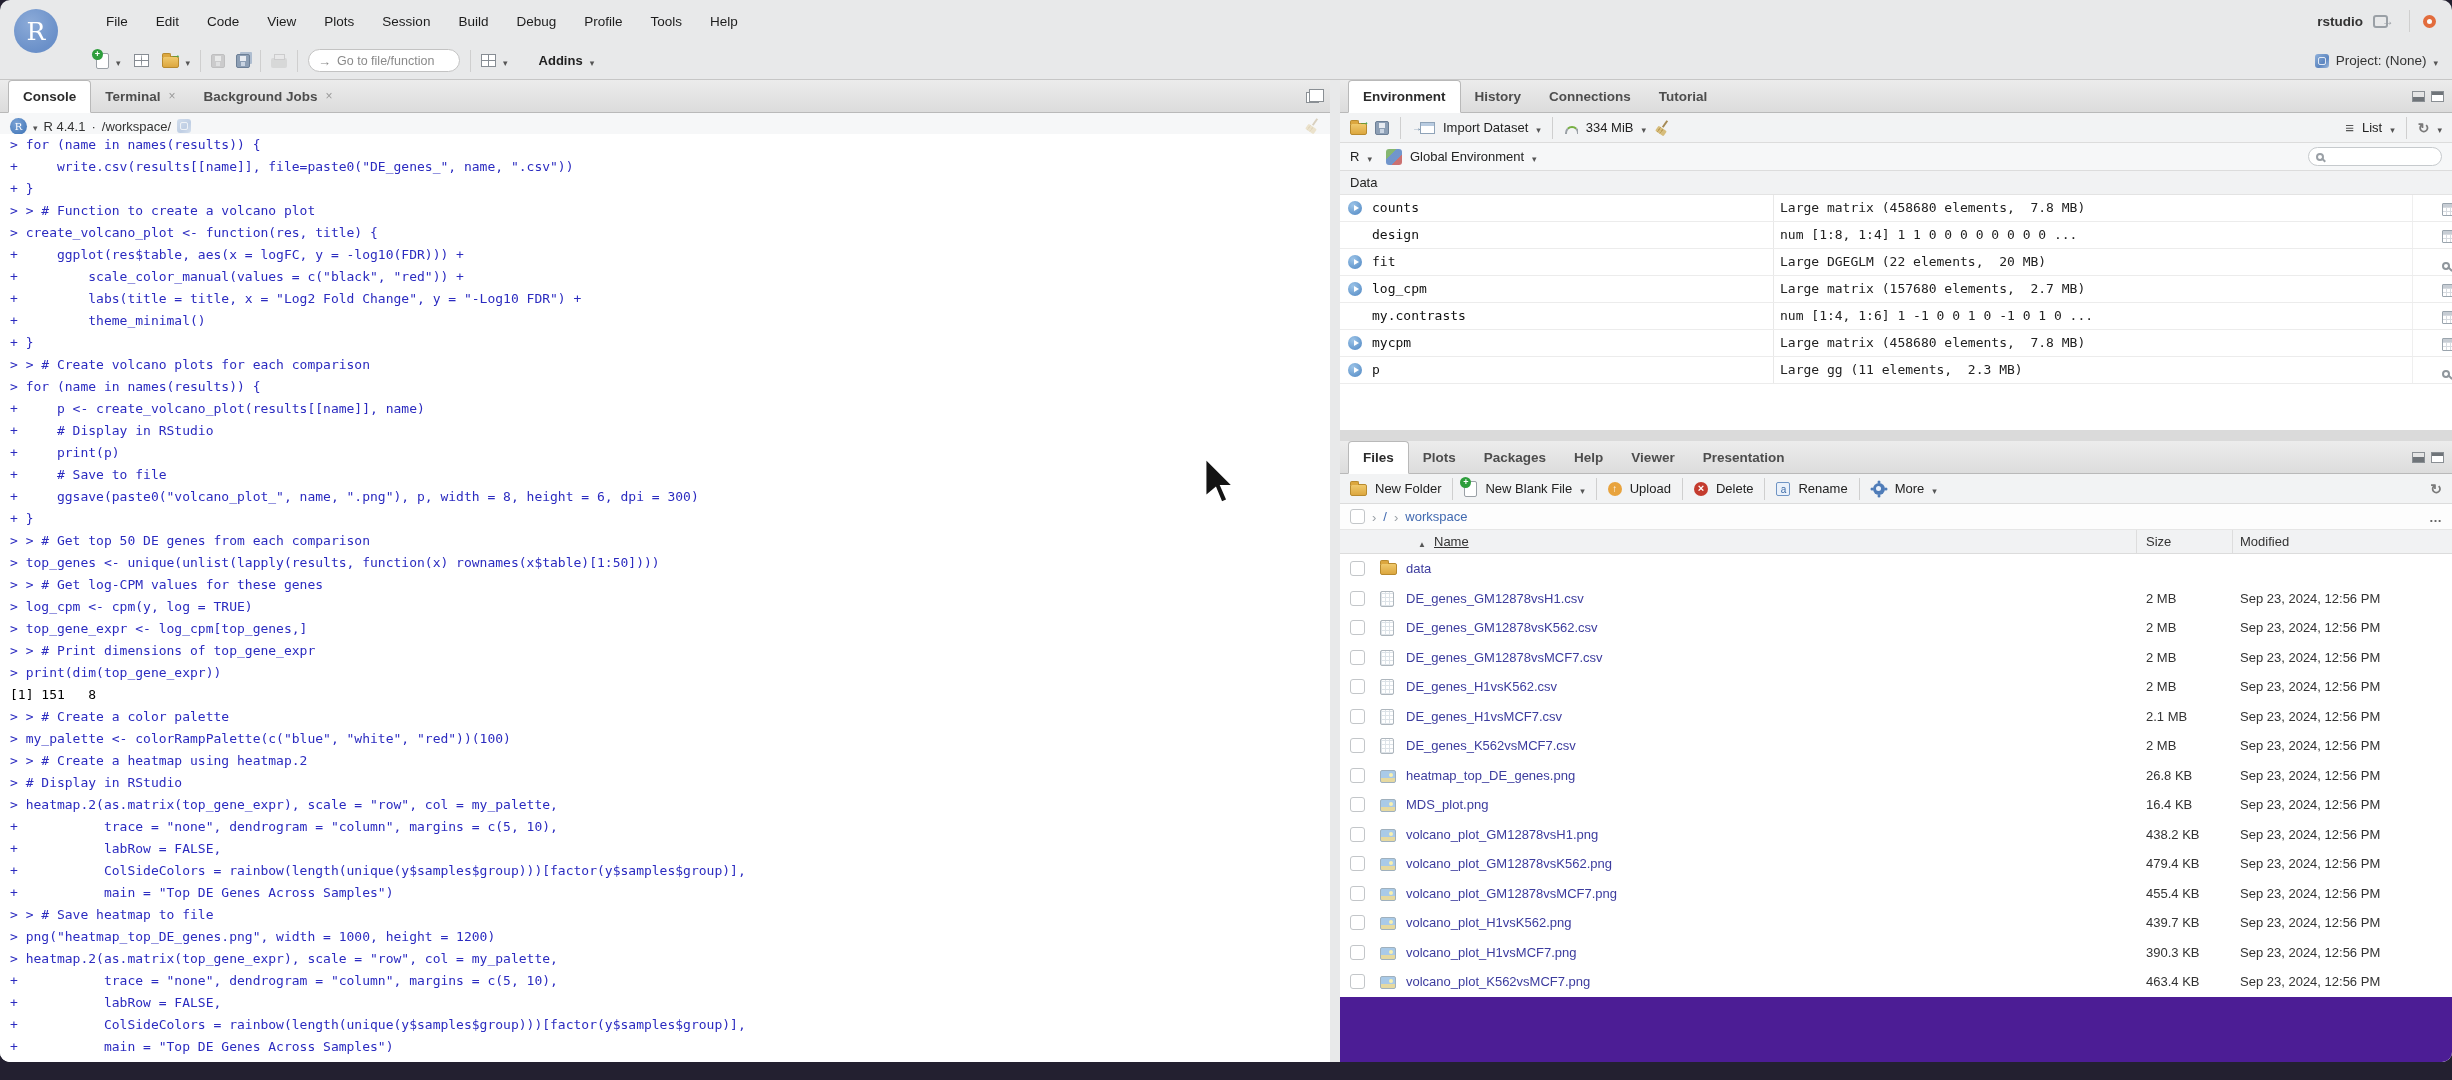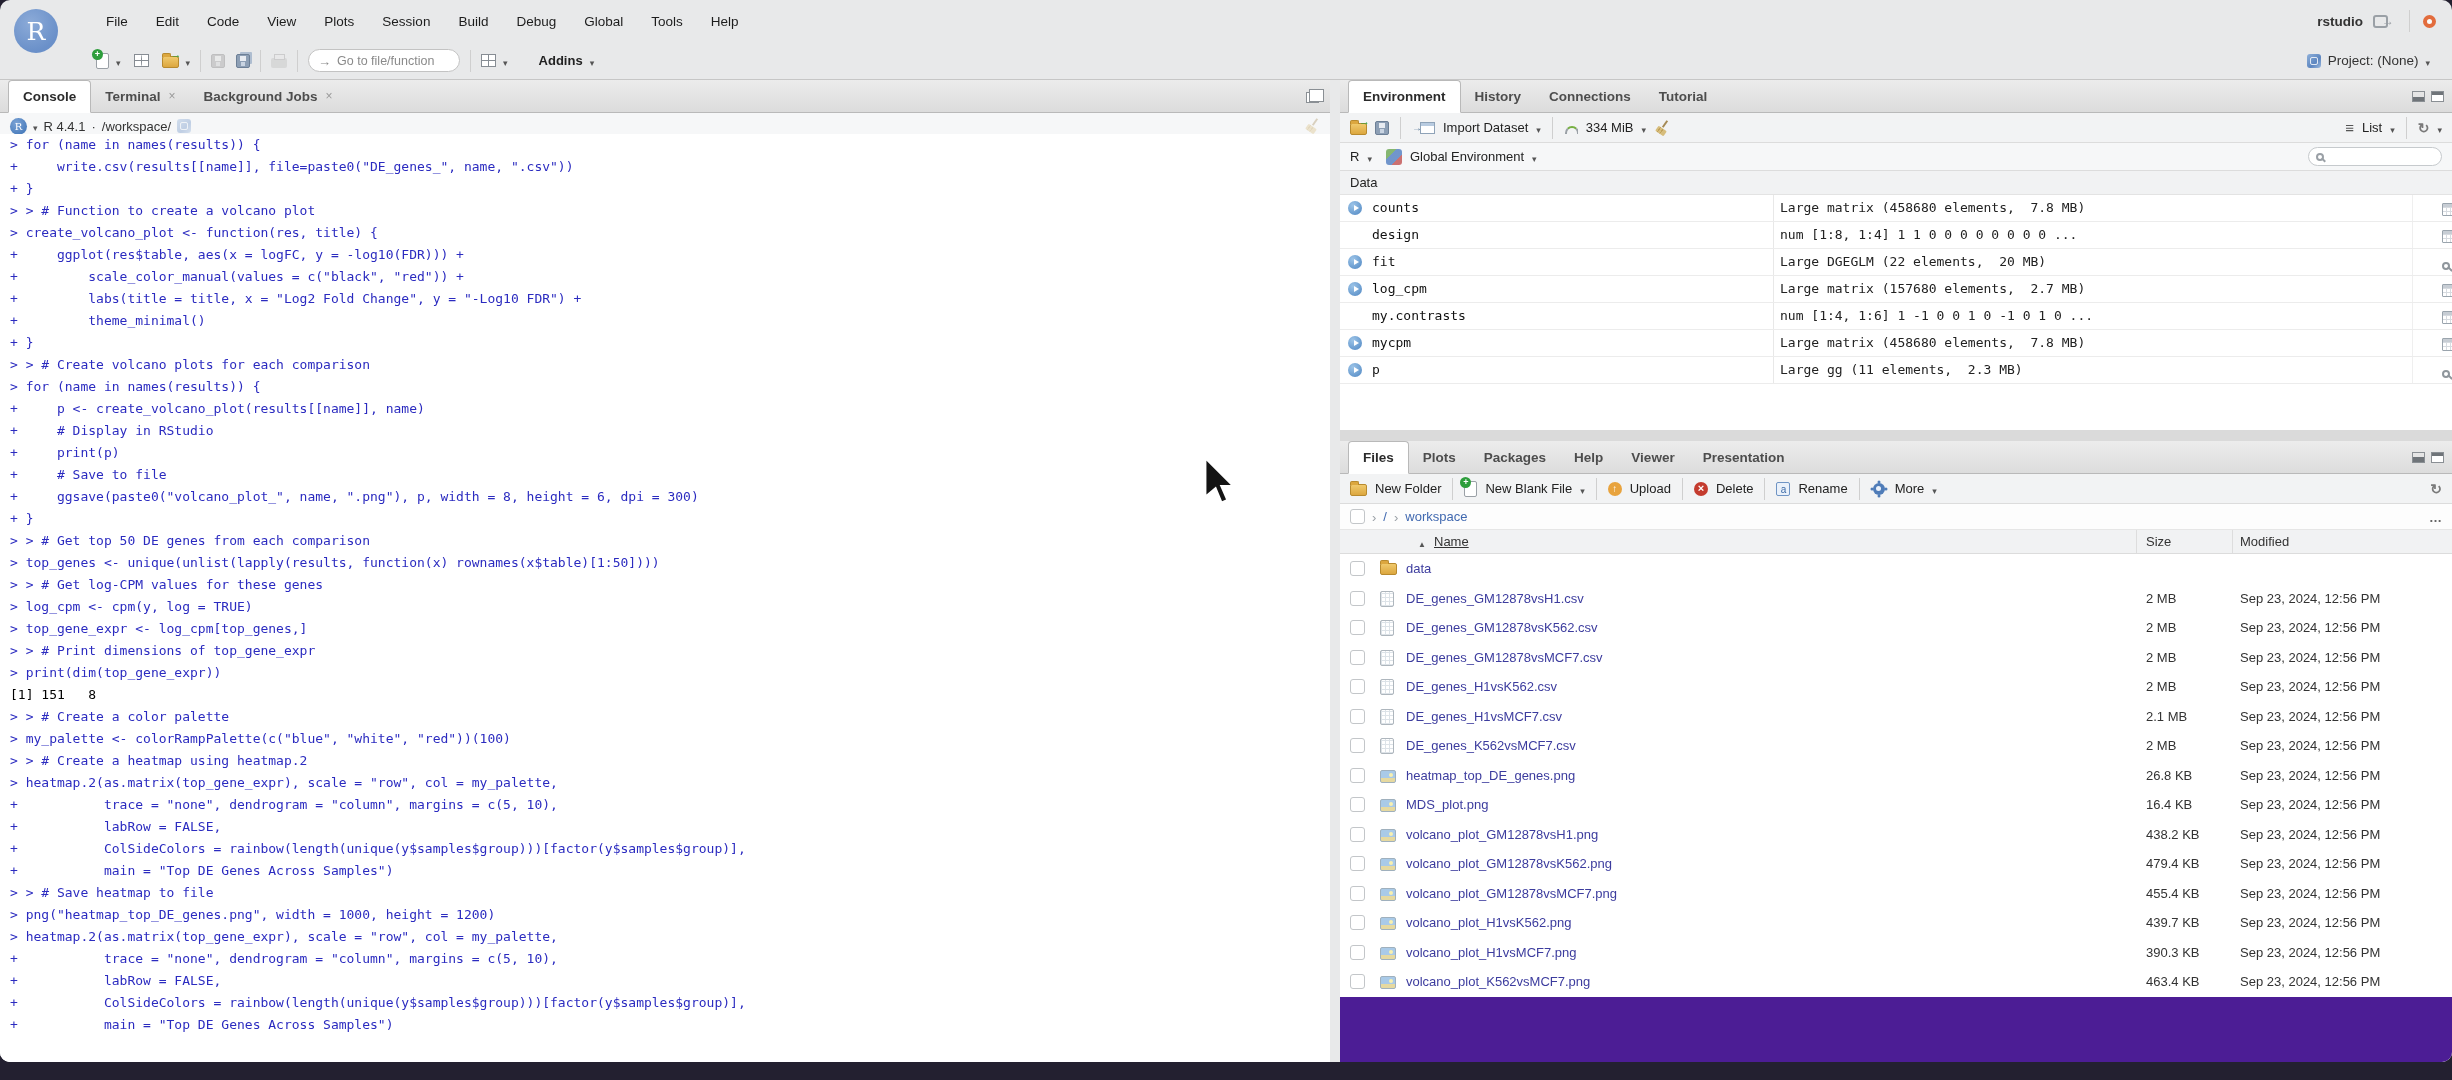--- a/index.html
+++ b/index.html
@@ -12,21 +12,21 @@
   .r-logo { position:absolute; left:14px; top:9px; width:44px; height:44px; border-radius:50%;
             background:radial-gradient(circle at 38% 32%, #8cabd8, #6a90c9 70%); color:#fff;
             font-family:"DejaVu Serif",serif; font-size:25px; display:flex; align-items:center; justify-content:center; z-index:5; }
   .menubar-right { margin-left:auto; display:flex; align-items:center; gap:10px; padding-right:16px; }
   .session-label { font-size:13.5px; color:#333; font-weight:bold; }
   .toolbar { position:absolute; left:0; top:42px; right:0; height:38px; display:flex; align-items:center; gap:7px; padding-left:96px; border-bottom:1px solid #c6c6c6; }
   .tb-sep { width:1px; height:22px; background:#cfcfcf; margin:0 3px; }
   .goto-box { width:152px; height:23px; background:#fff; border:1px solid #c3c3c3; border-radius:12px; display:flex; align-items:center; gap:6px; padding:0 9px; }
   .goto-text { font-size:12.5px; color:#8a8a8a; white-space:nowrap; }
   .tb-label { font-size:13px; color:#222; font-weight:bold; }
-  .toolbar-right { margin-left:auto; display:flex; align-items:center; gap:7px; padding-right:22px; }
+  .toolbar-right { margin-left:auto; display:flex; align-items:center; gap:7px; padding-right:14px; }
   .proj-label { font-size:13.5px; color:#333; }
 
   
   .tabbar { height:33px; background:linear-gradient(#ececec,#dcdcdc); border-bottom:1px solid #b9b9b9; display:flex; align-items:stretch; padding-left:8px; position:relative; flex:none; }
   .tab { display:flex; align-items:center; padding:0 14px; font-size:13.5px; font-weight:bold; color:#4d4d4d; position:relative; }
   .tab.active { background:#fff; border:1px solid #b9b9b9; border-bottom:1px solid #fff; margin-bottom:-1px; border-radius:4px 4px 0 0; color:#2b2b2b; }
   .tab-close { margin-left:8px; color:#9a9a9a; font-size:12px; font-weight:normal; }
   .winbtns { position:absolute; right:8px; top:0; bottom:0; display:flex; align-items:center; gap:6px; }
   .subtoolbar { height:30px; background:#f2f3f4; border-bottom:1px solid #dcdcdc; display:flex; align-items:center; gap:8px; padding:0 10px; flex:none; }
   .sub-label { font-size:13px; color:#222; }
@@ -154,21 +154,21 @@
   <div class="menubar">
     <div id="menu-items" style="display:flex;align-items:center;height:42px;">
         <div class="menu-item">File</div>
         <div class="menu-item">Edit</div>
         <div class="menu-item">Code</div>
         <div class="menu-item">View</div>
         <div class="menu-item">Plots</div>
         <div class="menu-item">Session</div>
         <div class="menu-item">Build</div>
         <div class="menu-item">Debug</div>
-        <div class="menu-item">Global</div>
+        <div class="menu-item">Profile</div>
         <div class="menu-item">Tools</div>
         <div class="menu-item">Help</div>
       </div>
     <div class="menubar-right">
       <span class="session-label">rstudio</span>
       <span class="ic ic-exit"></span>
       <span class="tb-sep"></span>
       <span class="ic ic-session"></span>
     </div>
   </div>
@@ -253,20 +253,21 @@
         <div class="cline input">&gt; top_genes &lt;- unique(unlist(lapply(results, function(x) rownames(x$table)[1:50])))</div>
         <div class="cline input">&gt; &gt; # Get log-CPM values for these genes</div>
         <div class="cline input">&gt; log_cpm &lt;- cpm(y, log = TRUE)</div>
         <div class="cline input">&gt; top_gene_expr &lt;- log_cpm[top_genes,]</div>
         <div class="cline input">&gt; &gt; # Print dimensions of top_gene_expr</div>
         <div class="cline input">&gt; print(dim(top_gene_expr))</div>
         <div class="cline output">[1] 151   8</div>
         <div class="cline input">&gt; &gt; # Create a color palette</div>
         <div class="cline input">&gt; my_palette &lt;- colorRampPalette(c("blue", "white", "red"))(100)</div>
         <div class="cline input">&gt; &gt; # Create a heatmap using heatmap.2</div>
+        <div class="cline input">&gt; # Display in RStudio</div>
         <div class="cline input">&gt; heatmap.2(as.matrix(top_gene_expr), scale = "row", col = my_palette,</div>
         <div class="cline input">+           trace = "none", dendrogram = "column", margins = c(5, 10),</div>
         <div class="cline input">+           labRow = FALSE,</div>
         <div class="cline input">+           ColSideColors = rainbow(length(unique(y$samples$group)))[factor(y$samples$group)],</div>
         <div class="cline input">+           main = "Top DE Genes Across Samples")</div>
         <div class="cline input">&gt; &gt; # Save heatmap to file</div>
         <div class="cline input">&gt; png("heatmap_top_DE_genes.png", width = 1000, height = 1200)</div>
         <div class="cline input">&gt; heatmap.2(as.matrix(top_gene_expr), scale = "row", col = my_palette,</div>
         <div class="cline input">+           trace = "none", dendrogram = "column", margins = c(5, 10),</div>
         <div class="cline input">+           labRow = FALSE,</div>

